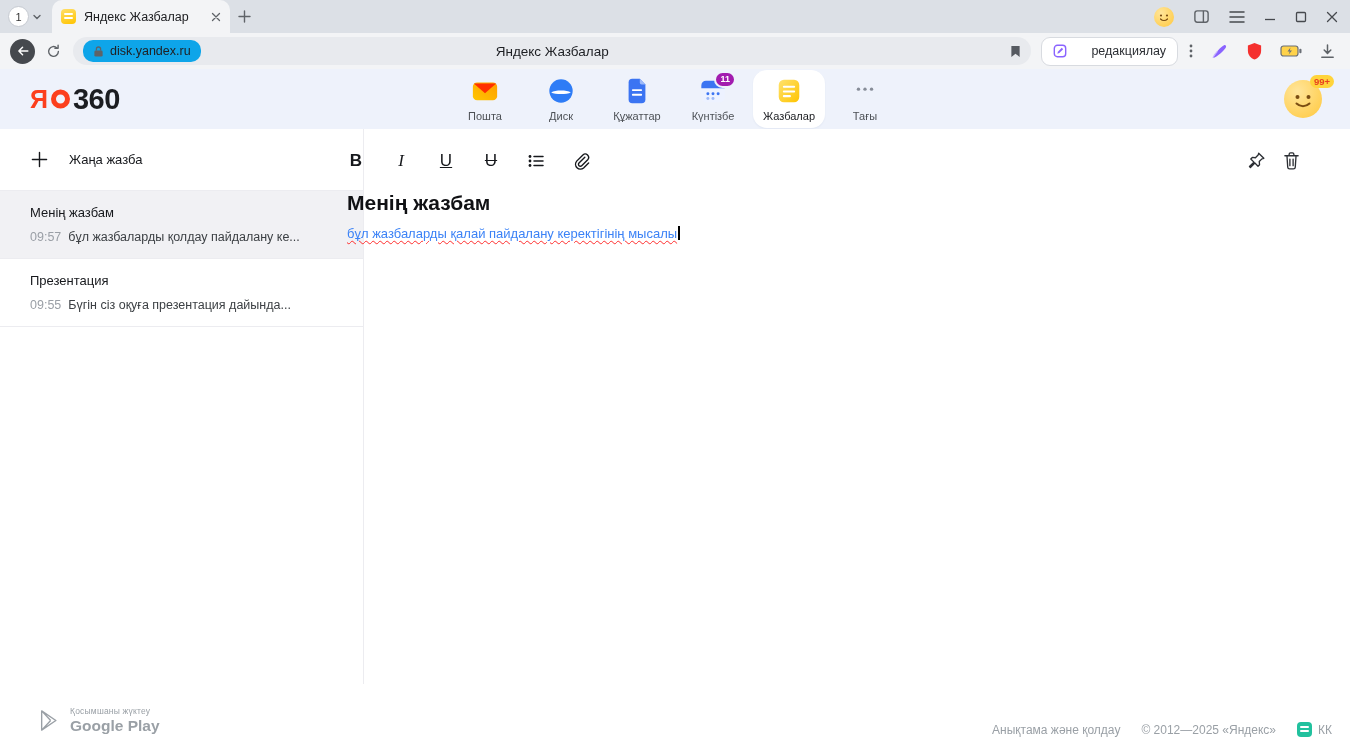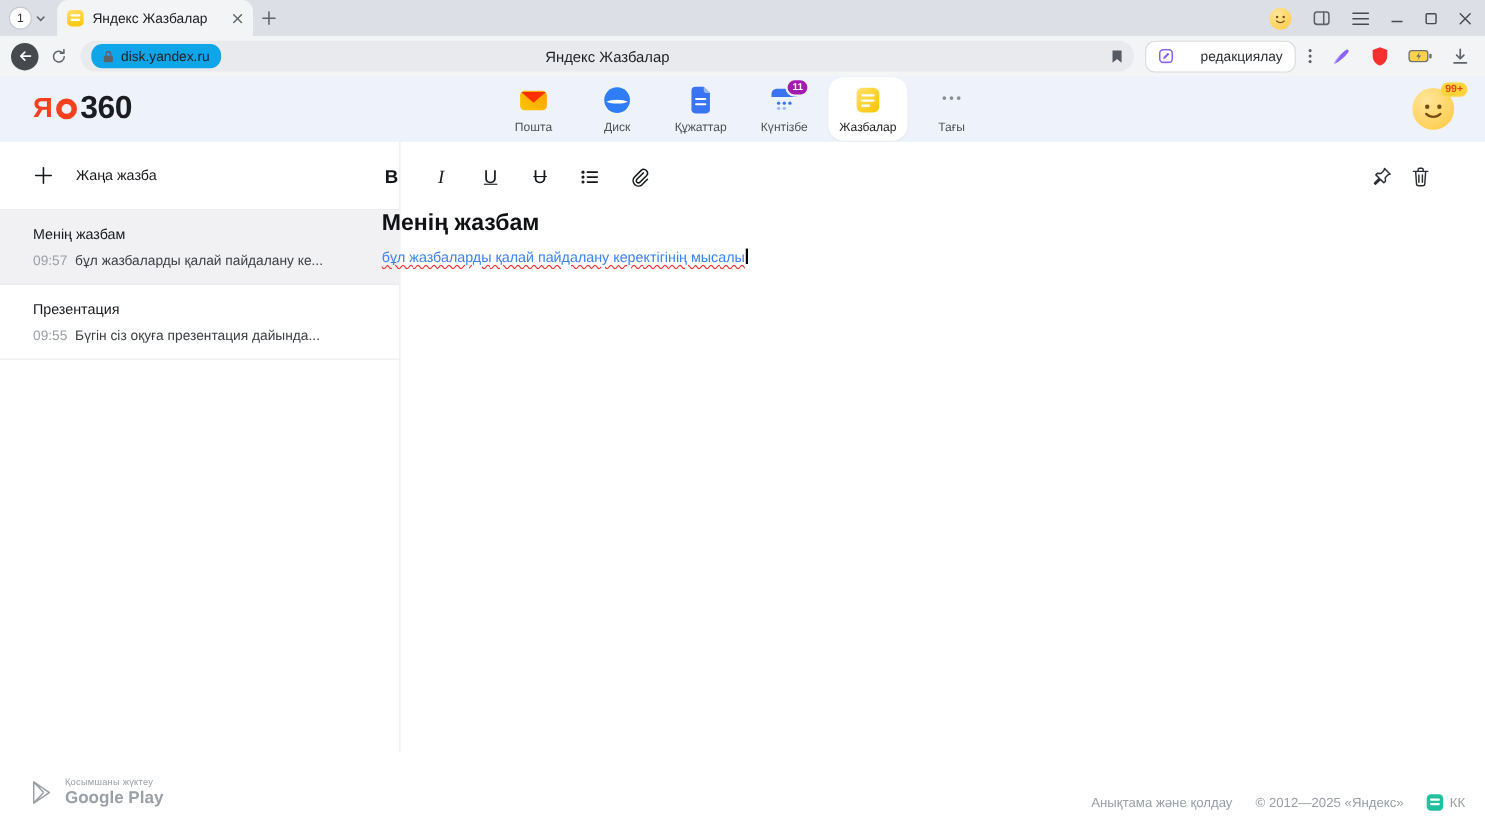--- a/index.html
+++ b/index.html
@@ -49,21 +49,21 @@
   
   .main{position:absolute;top:129px;left:0;right:0;bottom:0;background:#fff;}
   .sidebar{position:absolute;left:0;top:0;width:364px;bottom:62px;border-right:1px solid #ececf0;box-sizing:border-box;}
   .newnote{height:61px;display:flex;align-items:center;gap:21px;padding-left:31px;border-bottom:1px solid #ececf0;font-size:13px;color:#16181c;cursor:pointer;}
   .note{padding:14px 16px 14px 30px;border-bottom:1px solid #ececf0;cursor:pointer;}
   .note.selected{background:#f1f1f4;}
   .note-title{font-size:13px;color:#16181c;}
   .note-meta{margin-top:10px;font-size:12.5px;display:flex;gap:7px;white-space:nowrap;overflow:hidden;}
   .note-time{color:#9a9fa6;flex:none;}
   .note-preview{color:#3c4044;overflow:hidden;}
-  .gplay{position:absolute;left:27px;bottom:11px;display:flex;align-items:center;gap:10px;cursor:pointer;}
+  .gplay{position:absolute;left:38px;bottom:11px;display:flex;align-items:center;gap:10px;cursor:pointer;}
   .gplay-caption{font-size:8.5px;color:#9aa0a6;letter-spacing:.2px;}
   .gplay-brand{font-size:15.5px;font-weight:700;color:#9aa0a6;margin-top:1px;}
 
   .editor{position:absolute;left:310px;right:0;top:0;bottom:40px;}
   .etoolbar{display:flex;align-items:center;gap:27px;padding:22px 0 0 37px;}
   .fmt{font-size:17px;color:#16181c;width:18px;text-align:center;cursor:pointer;line-height:1;}
   .fmt-b{font-weight:700;}
   .fmt-i{font-style:italic;font-family:"Liberation Serif","DejaVu Serif",serif;}
   .fmt-u{text-decoration:underline;}
   .fmt-s{text-decoration:line-through;}
@@ -320,21 +320,21 @@
               <path d="M9 1.5v15M1.5 9h15" stroke="#16181c" stroke-width="1.5" stroke-linecap="round"></path>
             </svg>
         </span>
         <span>Жаңа жазба</span>
       </div>
 
       <div class="note selected">
         <div class="note-title">Менің жазбам</div>
         <div class="note-meta">
           <span class="note-time">09:57</span>
-          <span class="note-preview">бұл жазбаларды қалай пайдалану ке...</span>
+          <span class="note-preview">бұл жазбаларды қолдау пайдалану ке...</span>
         </div>
       </div>
 
       <div class="note">
         <div class="note-title">Презентация</div>
         <div class="note-meta">
           <span class="note-time">09:55</span>
           <span class="note-preview">Бүгін сіз оқуға презентация дайында...</span>
         </div>
       </div>

